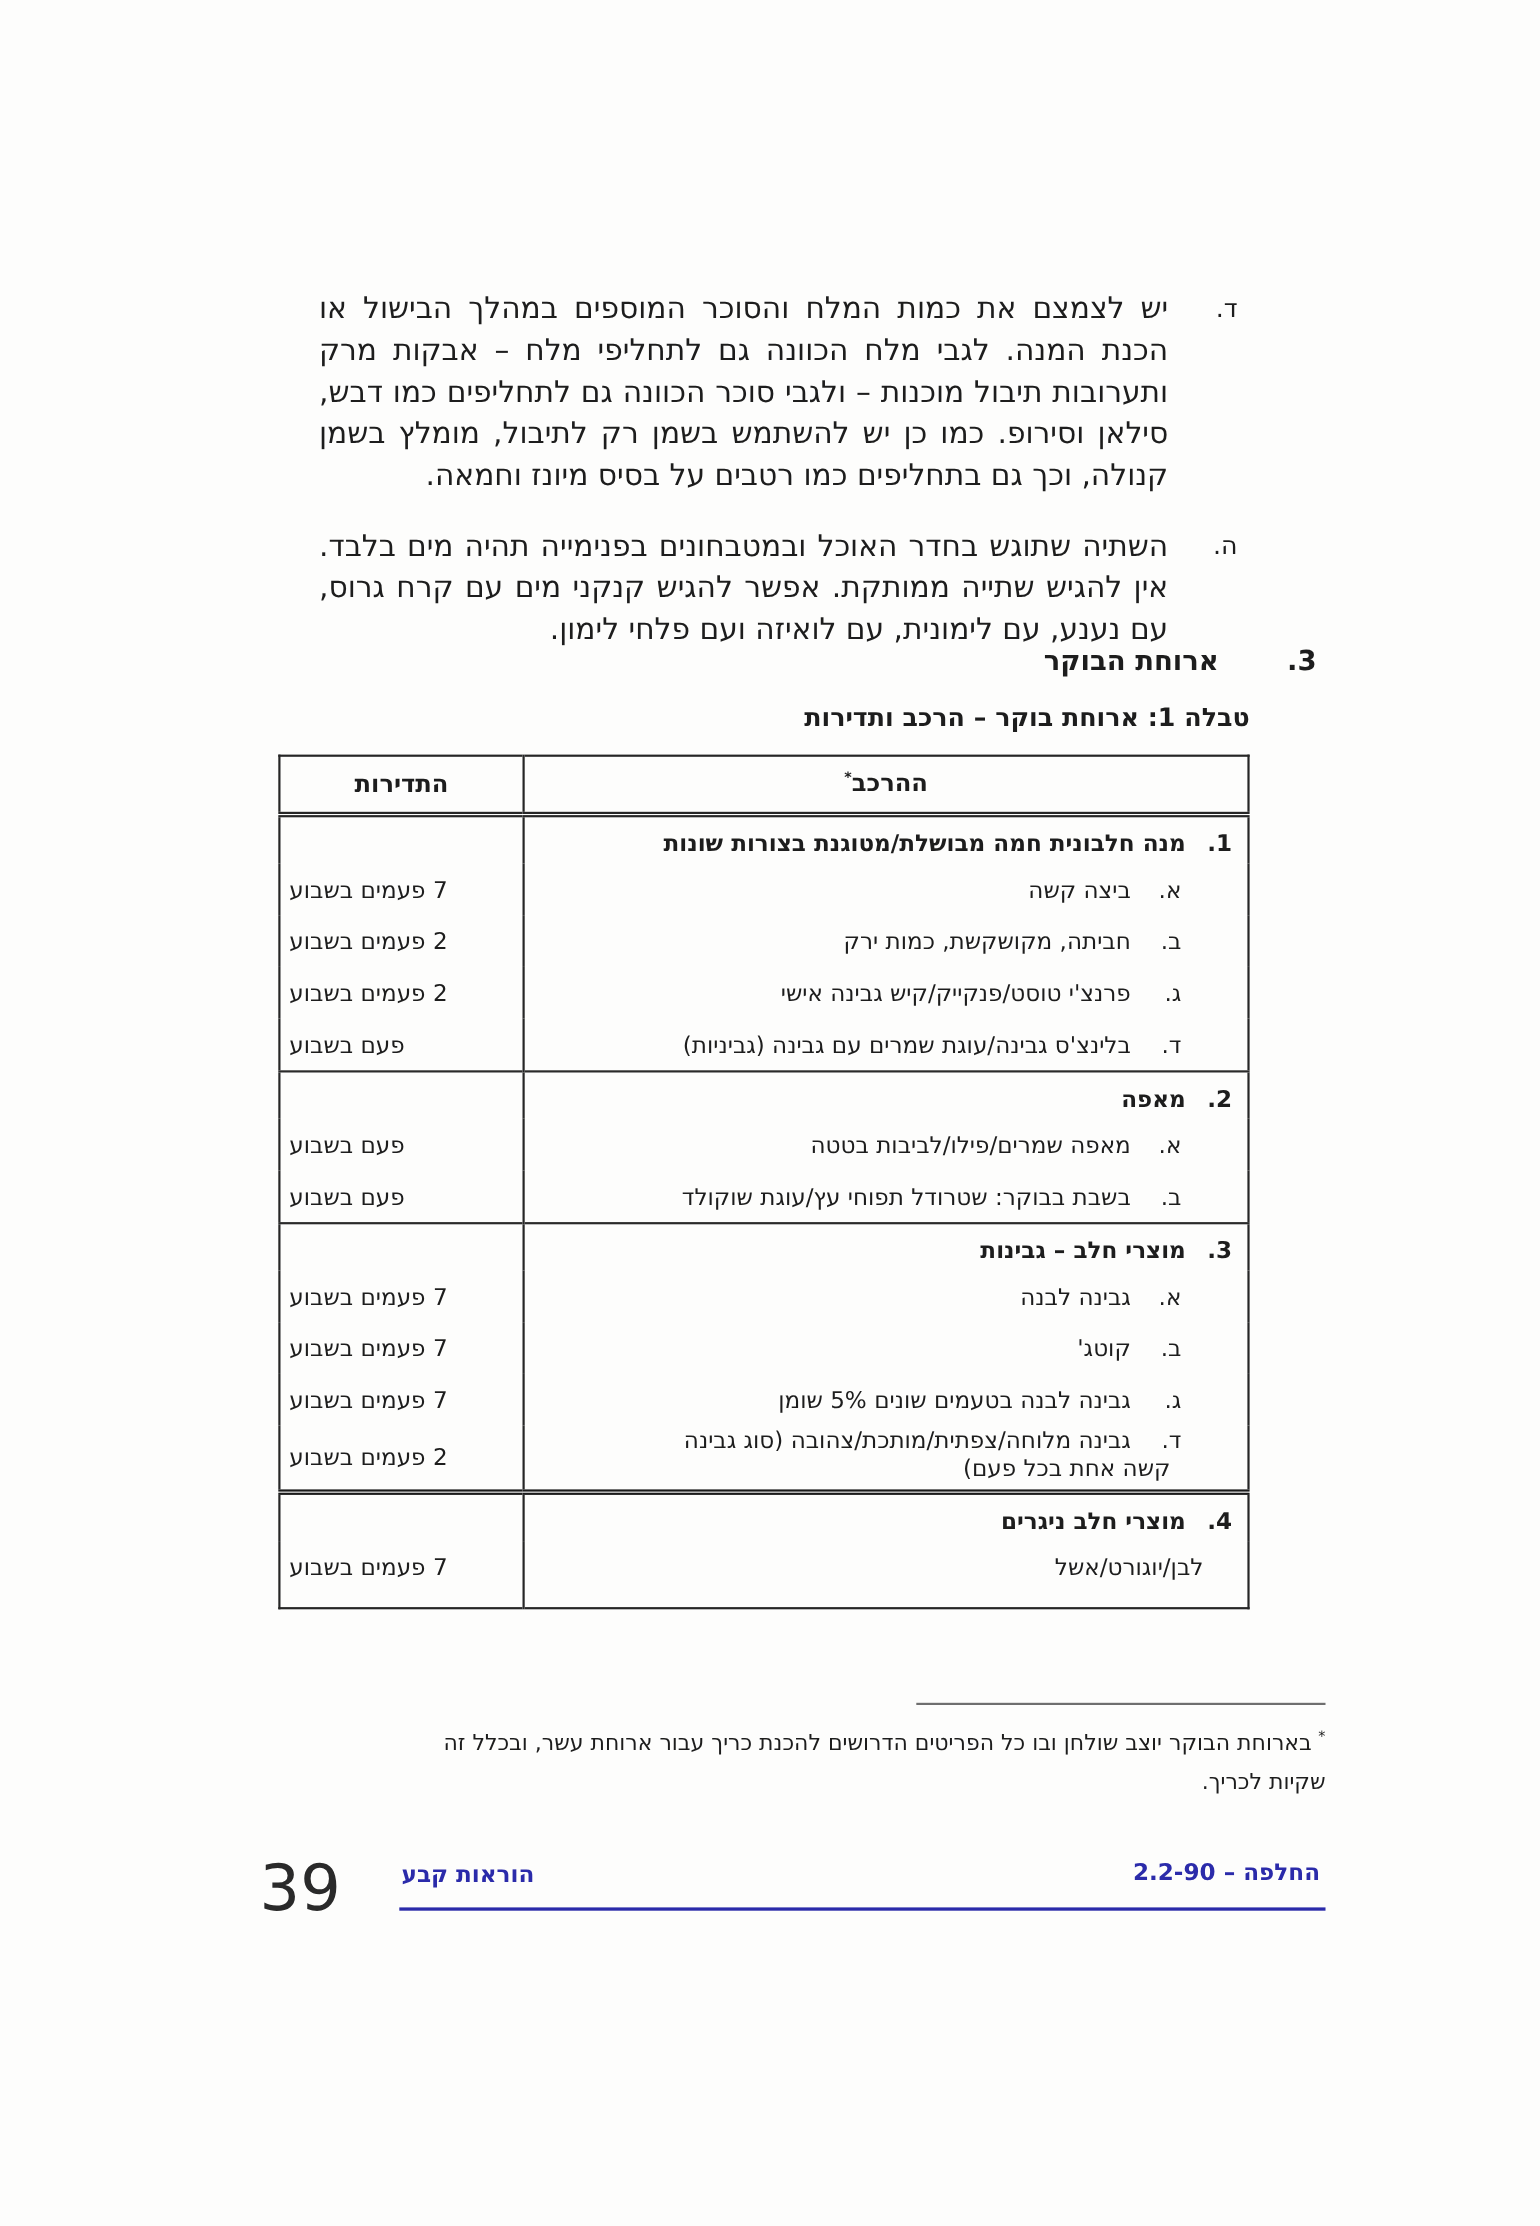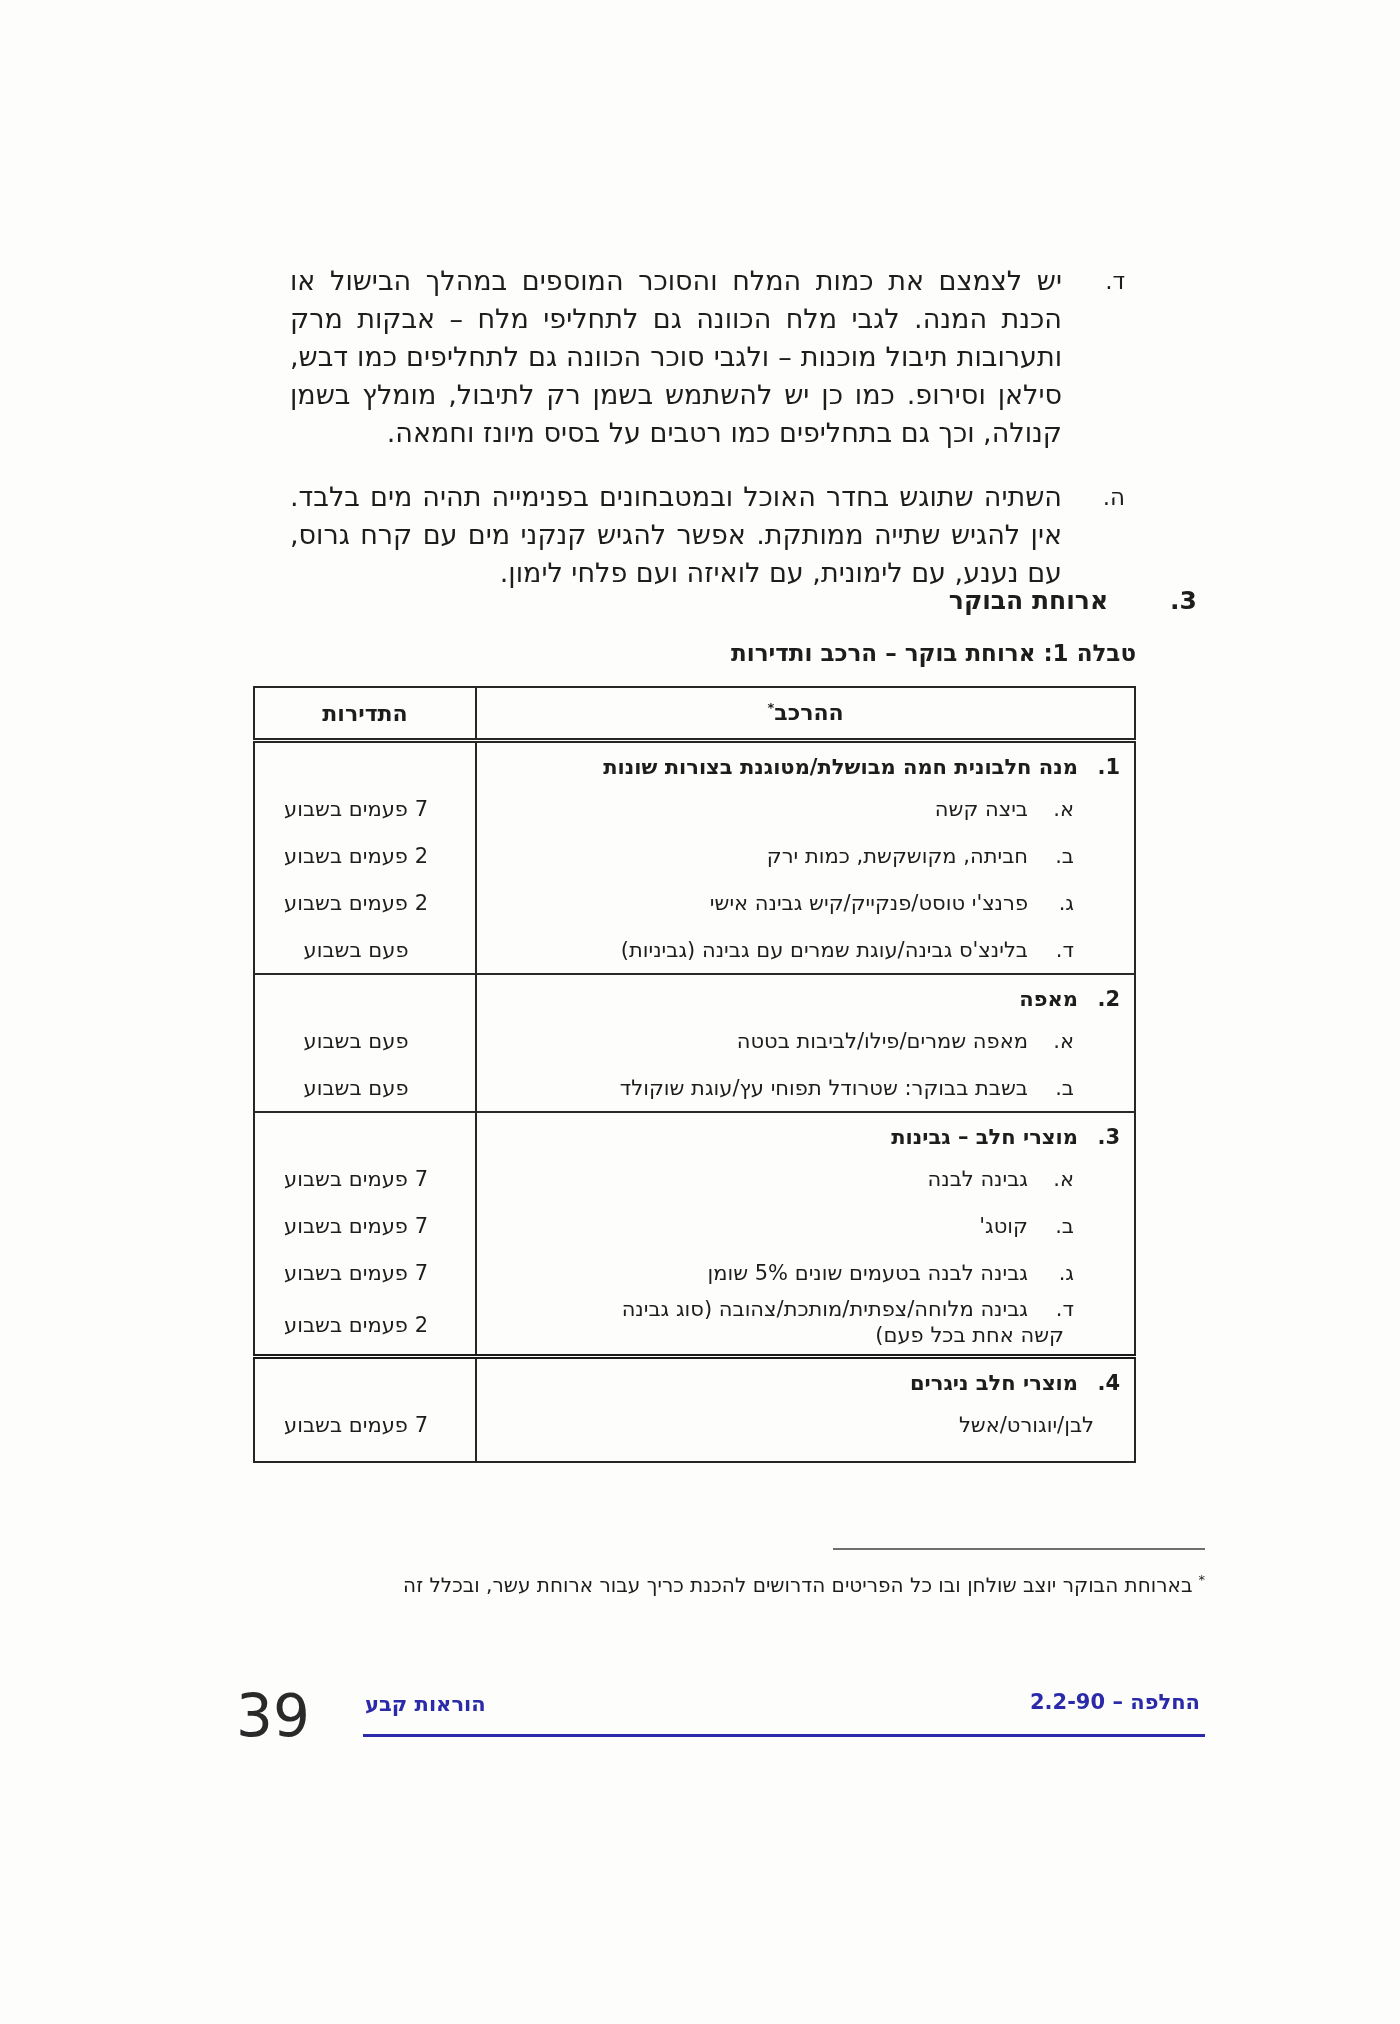--- a/index.html
+++ b/index.html
@@ -34,21 +34,21 @@
     border-collapse:collapse;
     border:2px solid #262626;
     font-size:21px;
   }
   table.menu th, table.menu td { vertical-align:middle; }
   th.comp-h { border-left:2px solid #262626; border-bottom:5px double #262626;
               height:48px; text-align:center; font-size:22px; }
   th.freq-h { border-bottom:5px double #262626; height:48px; text-align:center; font-size:22px; }
   th.comp-h sup { font-size:13px; }
   td.comp { border-left:2px solid #262626; padding-right:14px; }
-  td.freq { text-align:center; padding-right:26px; padding-left:8px; white-space:nowrap; }
+  td.freq { text-align:left; padding-right:26px; padding-left:8px; white-space:nowrap; }
   tr.sec-row td { padding-top:12px; padding-bottom:6px; }
   tr.line-top td  { border-top:2px solid #2a2a2a; }
   tr.thick-top td { border-top:5px double #1a1a1a; }
   .secnum { display:inline-block; width:42px; font-weight:bold; }
   .sectitle { font-weight:bold; }
   tr.item-row td { height:45px; }
   td.comp.item-cell { padding-right:60px; }
   td.comp.noletter { padding-right:40px;text-align:right; }
   .letter { display:inline-block; width:46px; }
   .cont-line { margin-right:10px; margin-top:2px; padding-bottom:6px; }
@@ -157,20 +157,21 @@
         <tr class="item-row last-row">
           <td class="comp item-cell noletter"><span>לבן/יוגורט/אשל</span></td>
           <td class="freq">7 פעמים בשבוע</td>
         </tr>
       </tbody>
   </table>
 
   <div class="fn-rule"></div>
   <div class="footnote">
     <div><sup>*</sup><span>בארוחת הבוקר יוצב שולחן ובו כל הפריטים הדרושים להכנת כריך עבור ארוחת עשר, ובכלל זה</span></div>
+    <div>שקיות לכריך.</div>
   </div>
 
   <div class="footer-right">החלפה – 2.2-90</div>
   <div class="footer-left">הוראות קבע</div>
   <div class="footer-line"></div>
   <div class="pageno">39</div>
 
 </div>
 
 </body></html>

